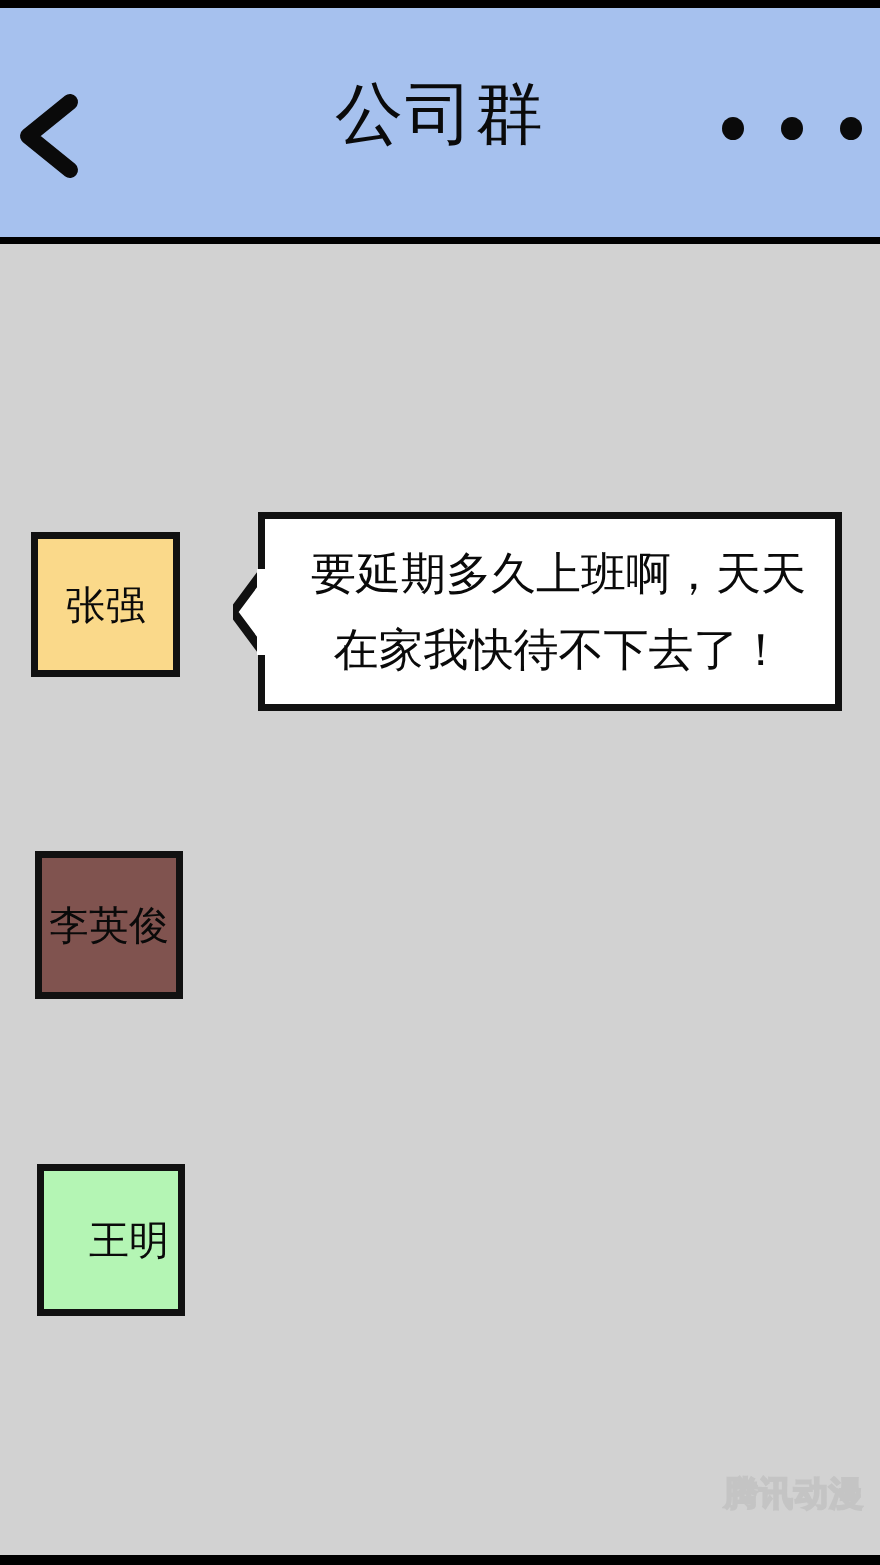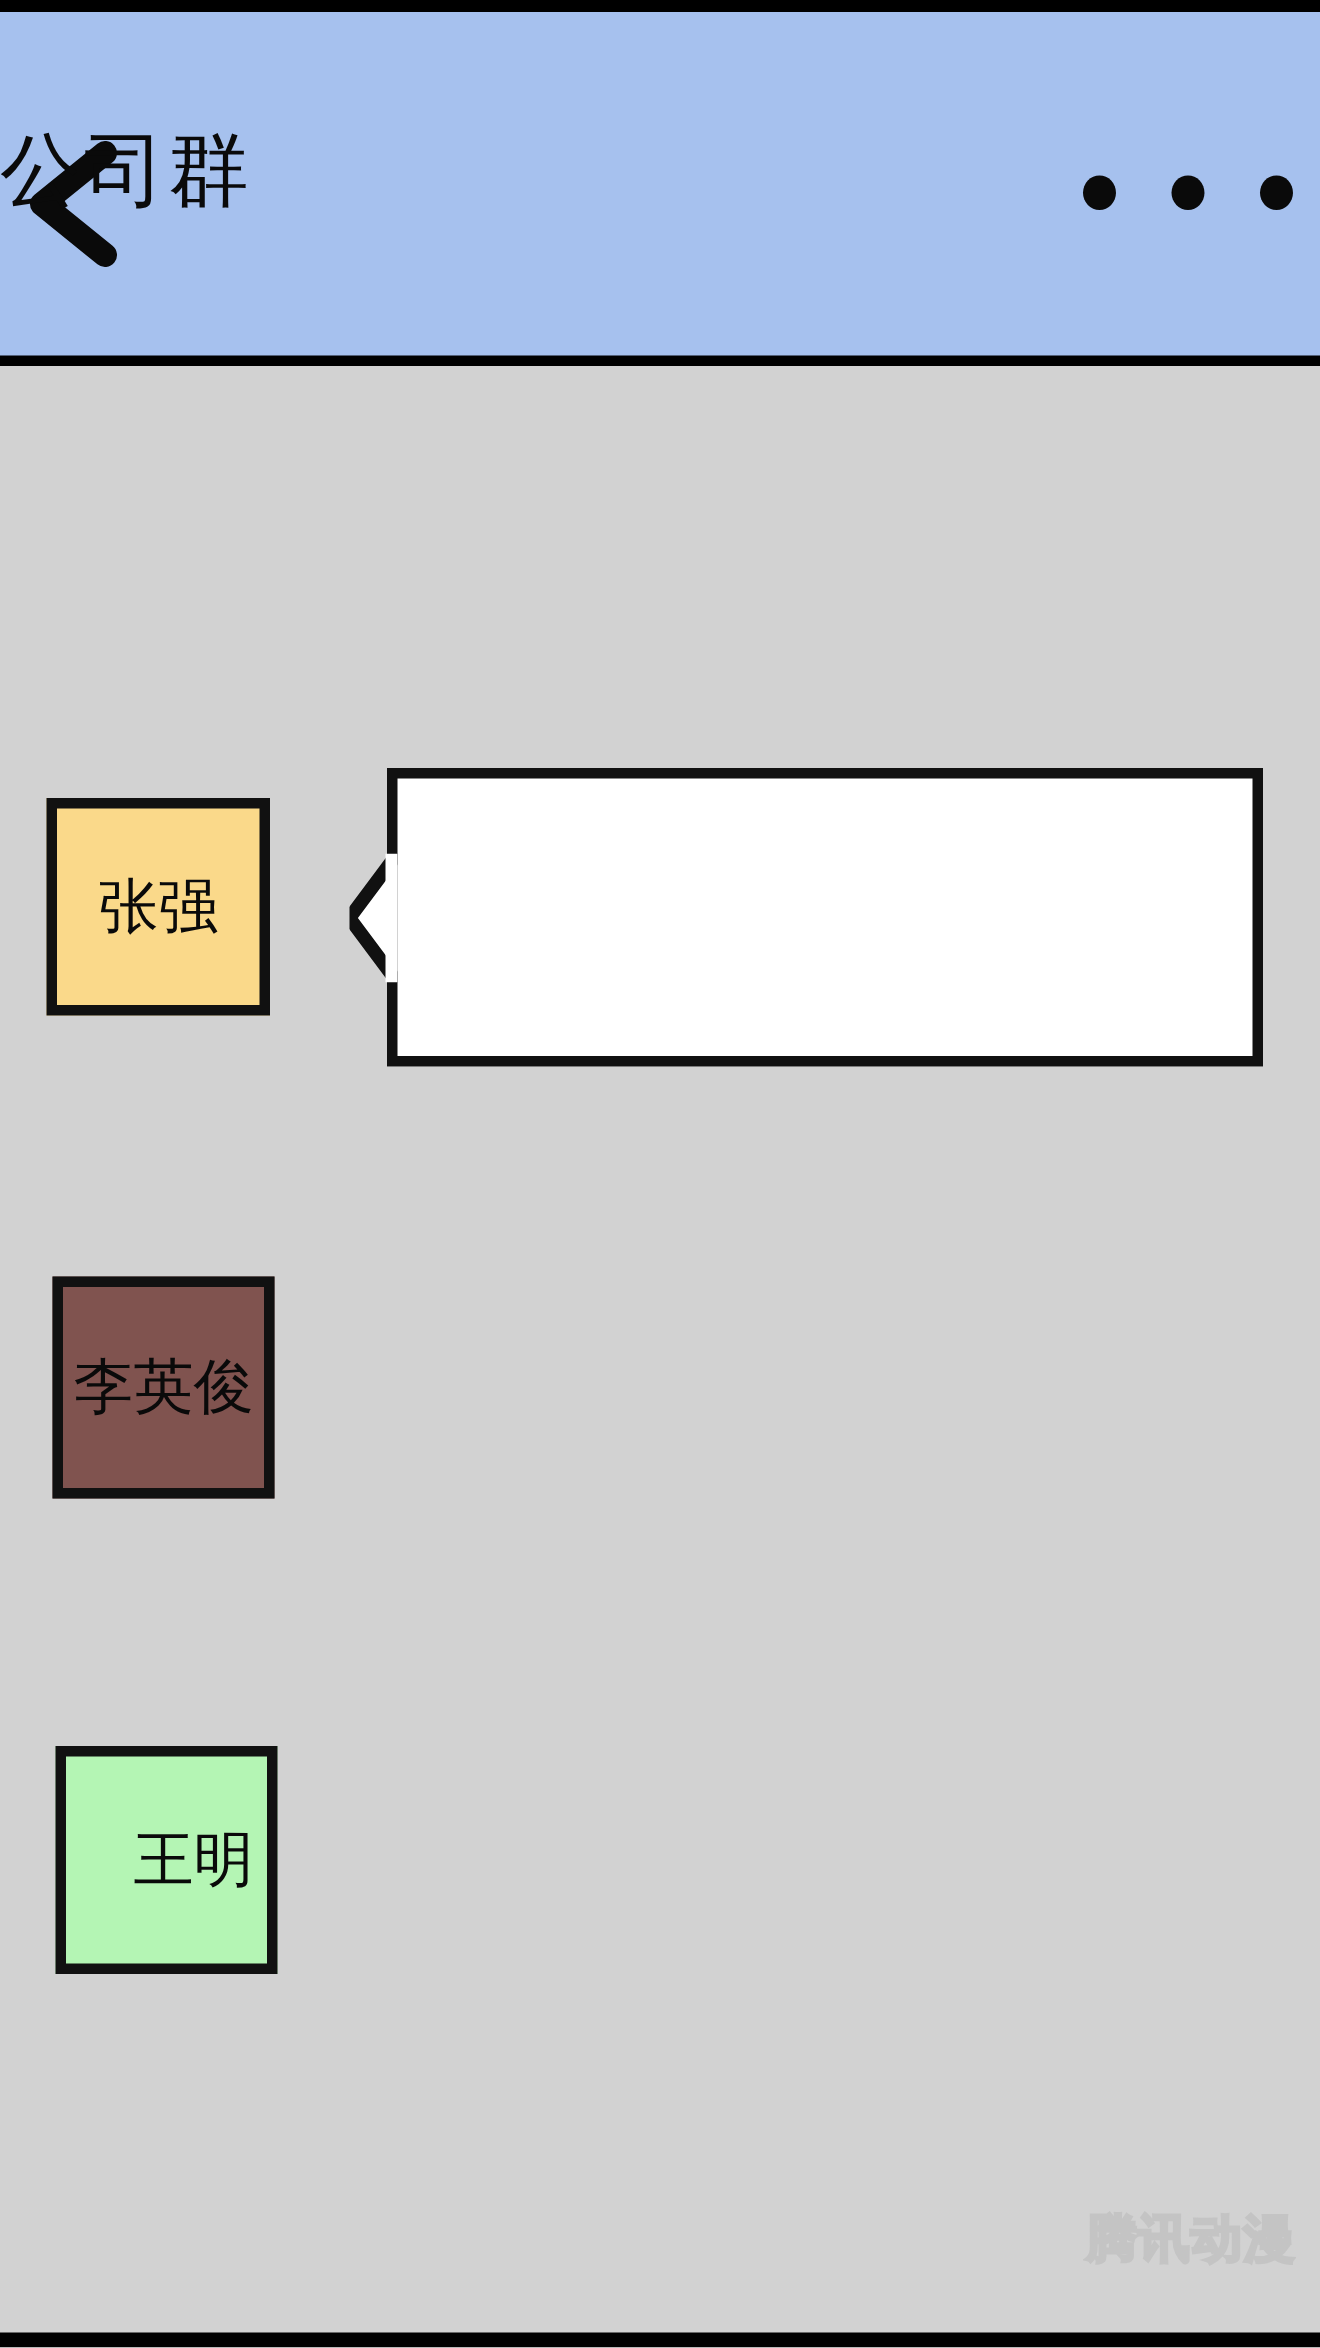--- a/index.html
+++ b/index.html
@@ -51,22 +51,22 @@
     height: 100px;
     cursor: pointer;
   }
   #back-button svg { display: block; }
 
   #header-title {
     position: absolute;
     left: 0;
     top: 56px;
     width: 880px;
-    text-align: left;
-    font-size: 54px;
+    text-align: center;
+    font-size: 68px;
     line-height: 100px;
     letter-spacing: 2px;
     color: #0a0a0a;
     font-weight: 400;
     font-family: "DejaVu Sans", "Liberation Sans", sans-serif;
     white-space: nowrap;
   }
 
   #more-button {
     position: absolute;
@@ -199,20 +199,22 @@
       </div>
 
       <div class="bubble" style="left:258px; top:261px; width:584px; height:199px;">
         <span class="tail">
           <svg width="32" height="86" viewBox="0 0 32 86">
             <path d="M32 0 L0 43 L32 86 Z" fill="#ffffff"></path>
             <path d="M32 0 L0 43 L32 86" fill="none" stroke="#111111" stroke-width="9" stroke-linejoin="miter"></path>
             <rect x="24" y="0" width="10" height="86" fill="#ffffff"></rect>
           </svg>
         </span>
+        <div class="bubble-text">要延期多久上班啊，天天
+在家我快待不下去了！</div>
       </div>
     </div>
 
     <div class="message-row" style="top:330px;height:330px;">
 
       <div class="avatar" style="left:35px; top:270px; width:148px; height:148px;
                   background:#80534f; font-size:40px;">
         <span>李英俊</span>
       </div>
 

